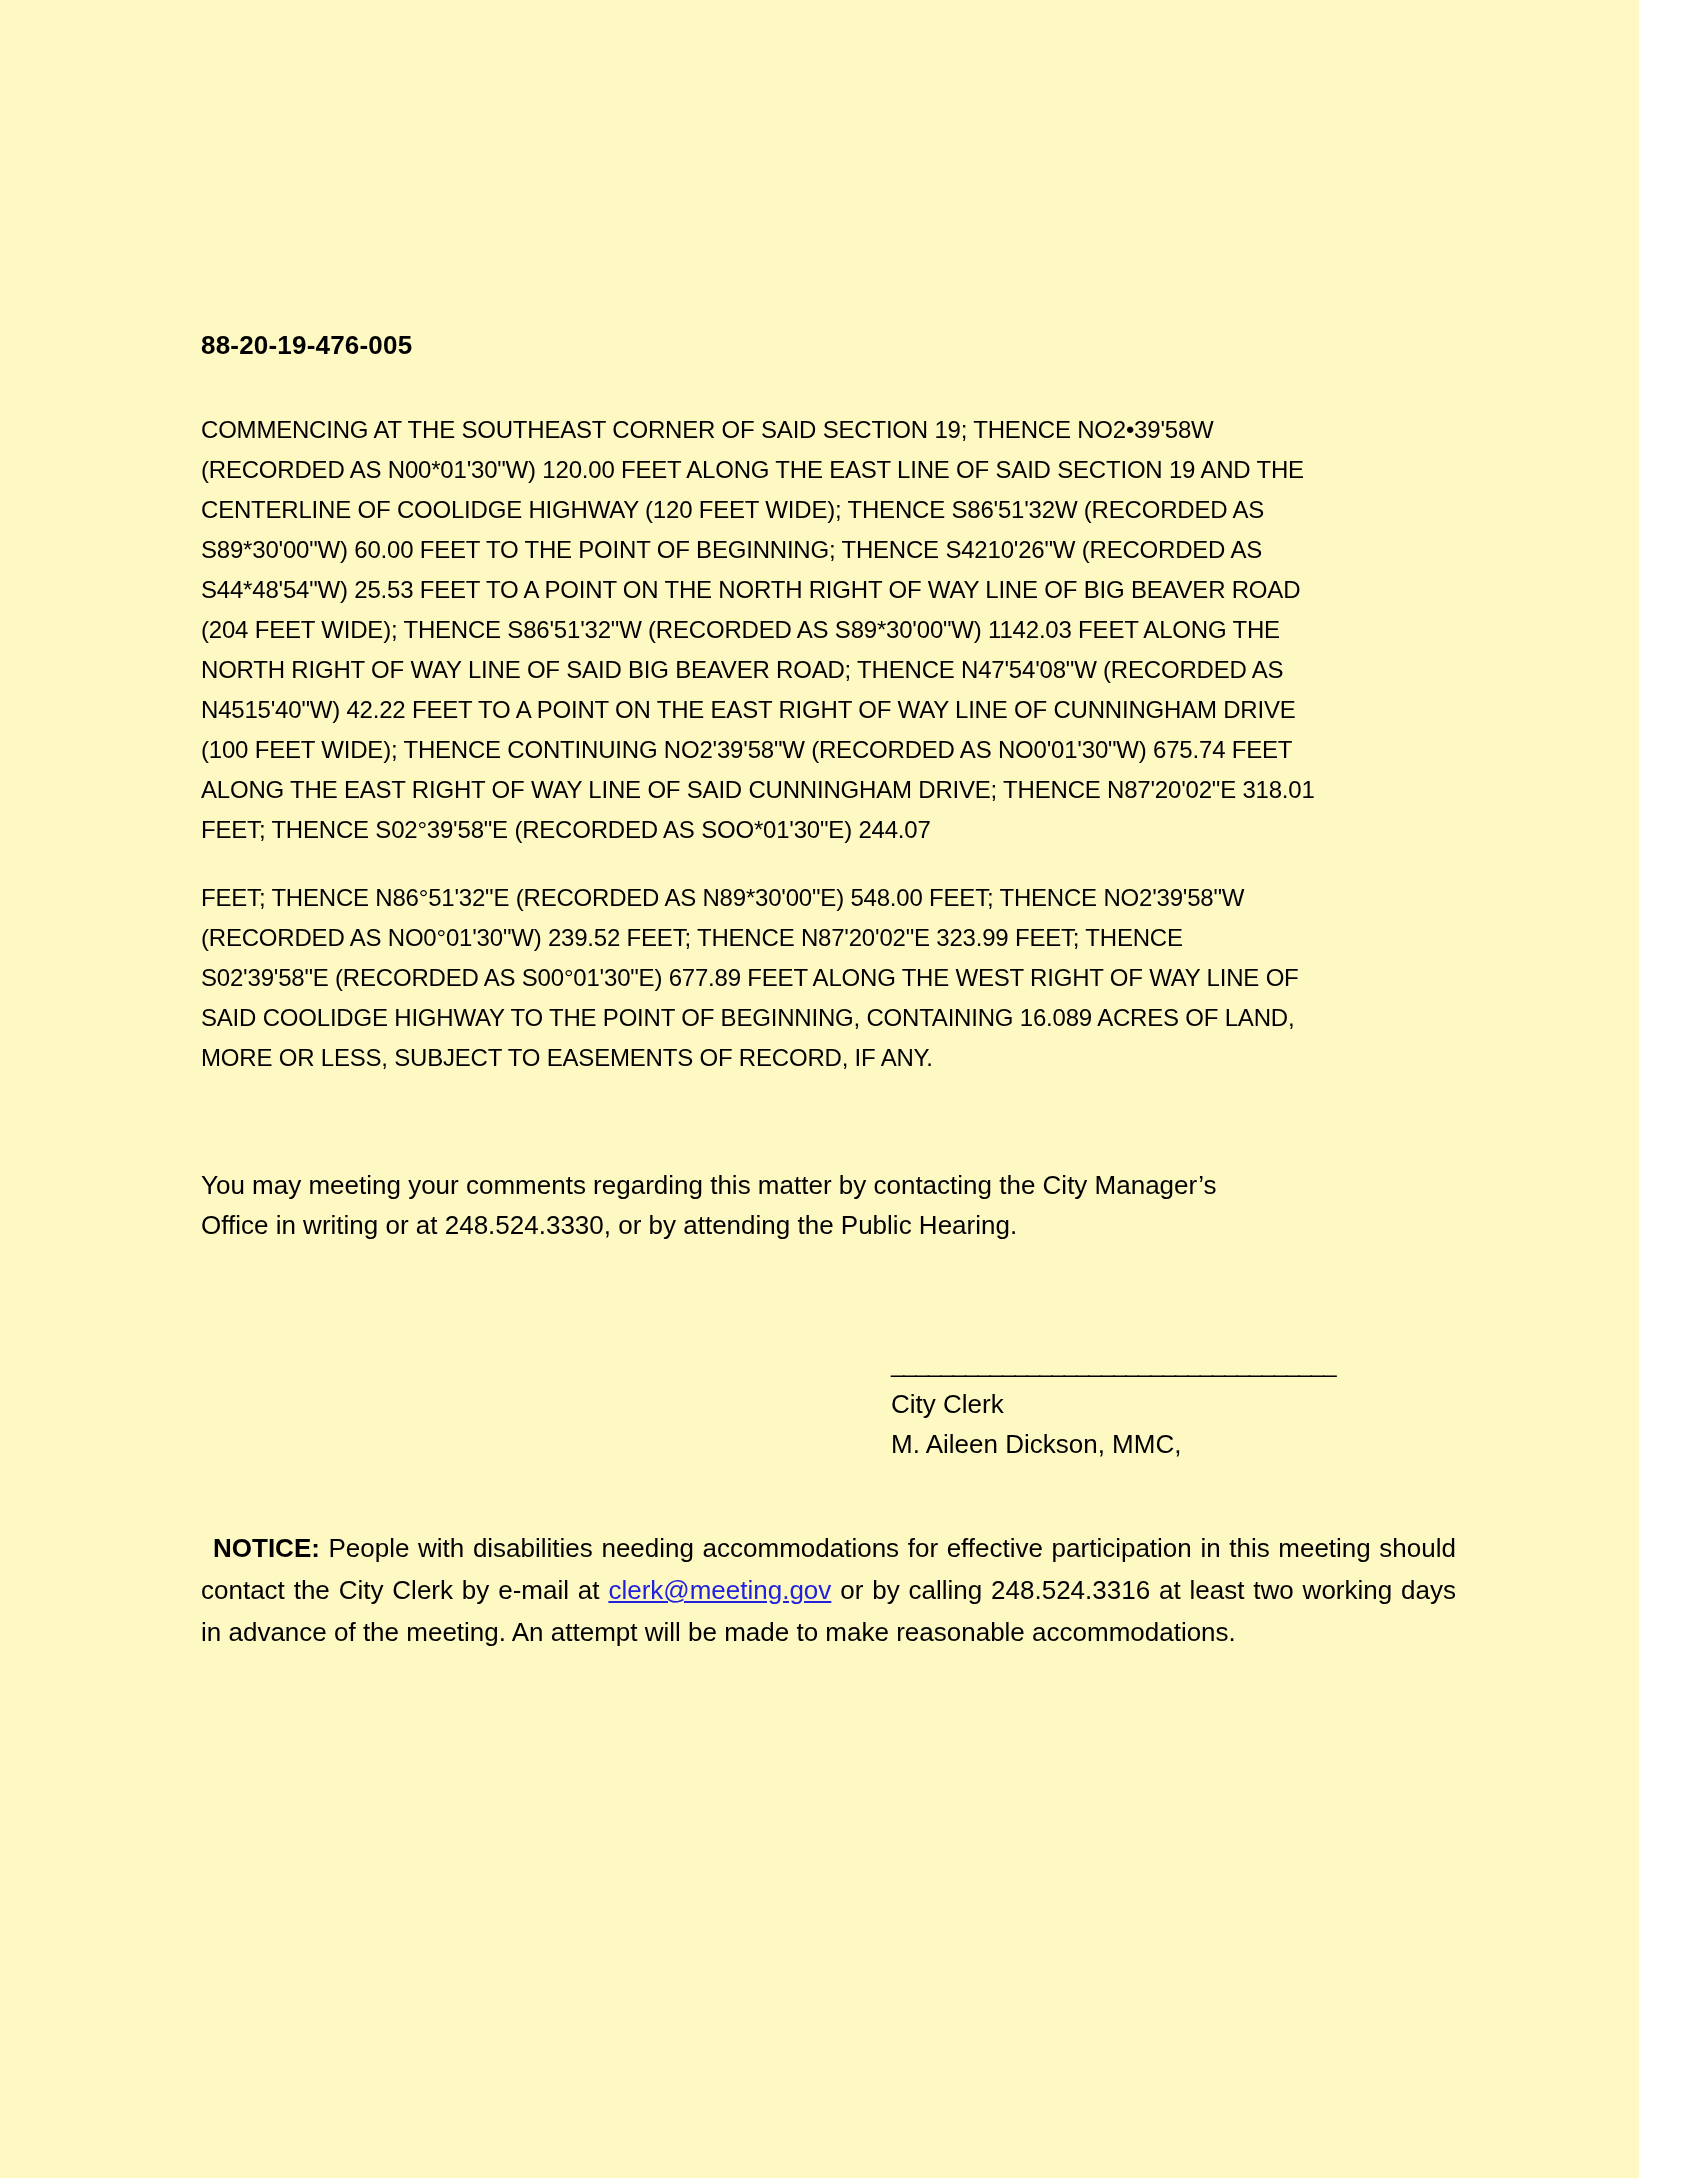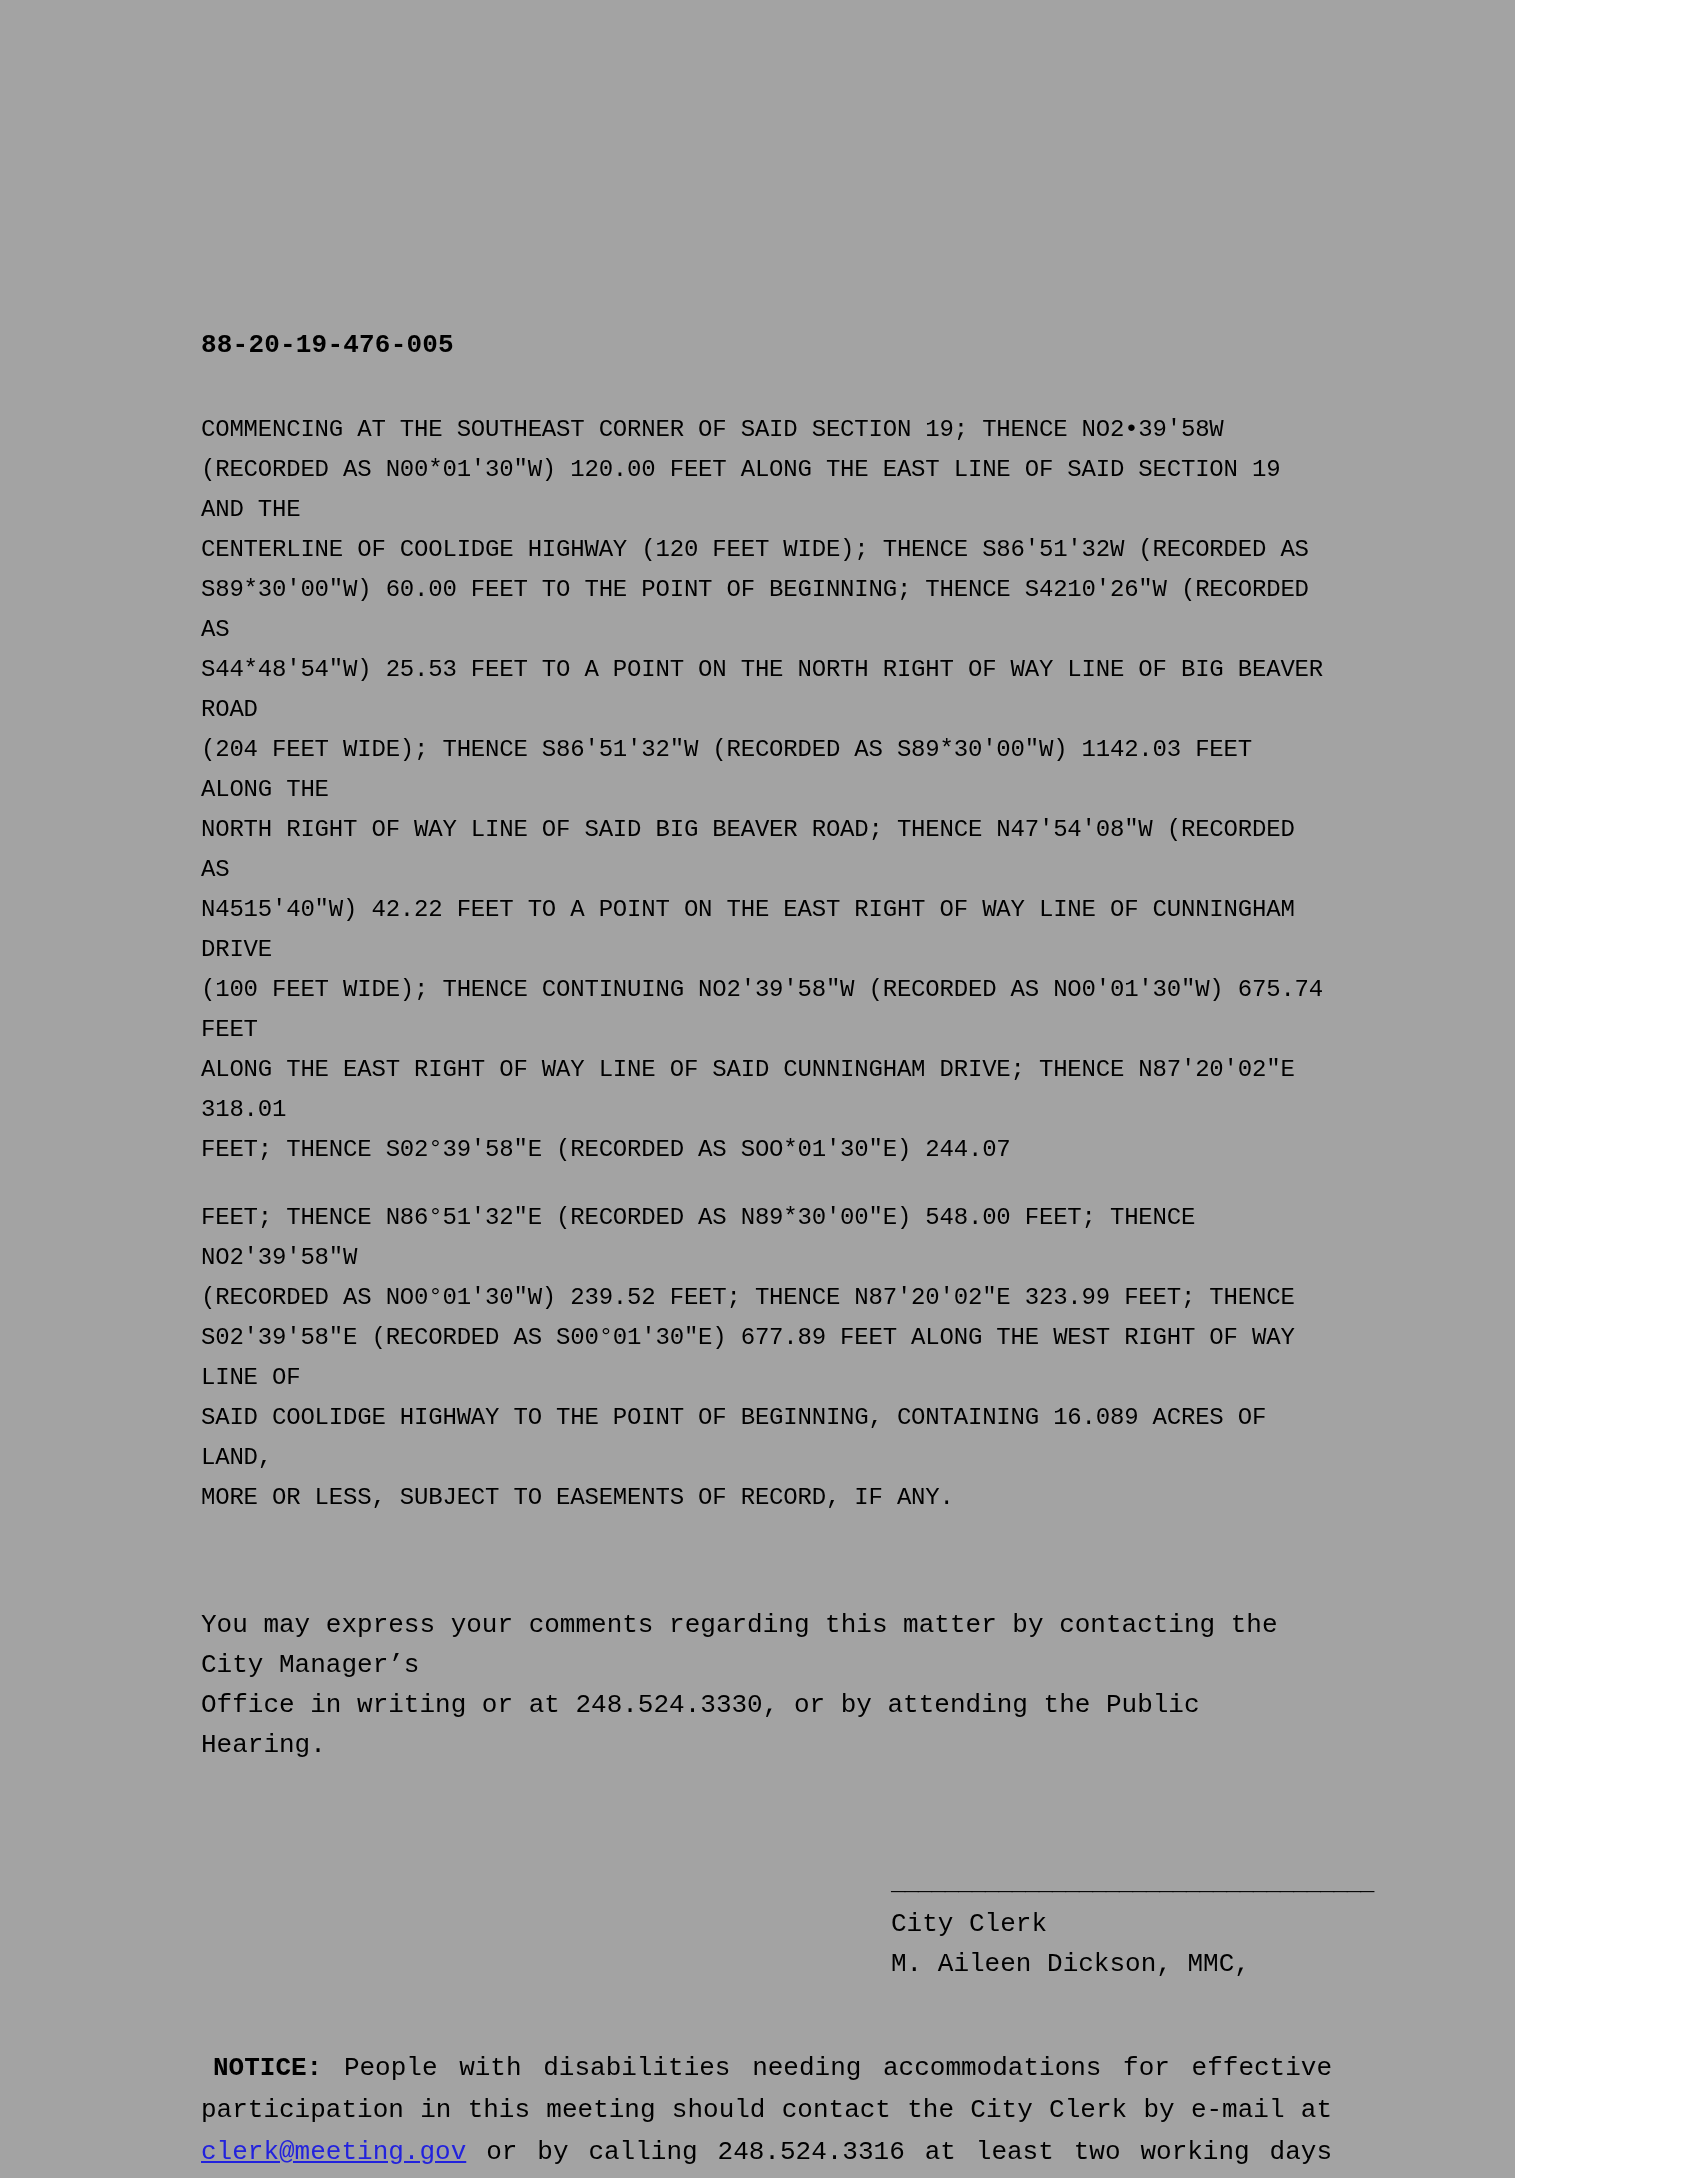--- a/index.html
+++ b/index.html
@@ -1,24 +1,24 @@
 <!DOCTYPE html>
 <html><head>
 <meta charset="utf-8">
 <style>
   html, body { margin: 0; padding: 0; background: #ffffff; }
   .page {
     position: relative;
-    width: 1515px;
+    width: 1639px;
     height: 2178px;
-    background: #a3a3a3;
+    background: #fef9c3;
     box-sizing: border-box;
     padding: 325px 183px 0 201px;
     color: #000000;
-    font-family: Liberation Mono, monospace;
+    font-family: Liberation Sans, sans-serif;
     overflow: hidden;
   }
   .parcel-id {
     font-size: 26px;
     font-weight: 700;
     line-height: 40px;
     letter-spacing: 0.2px;
     margin: 0 0 25px 0;
   }
   .legal {
@@ -80,21 +80,21 @@
 (100 FEET WIDE); THENCE CONTINUING NO2'39'58"W (RECORDED AS NO0'01'30"W) 675.74 FEET
 ALONG THE EAST RIGHT OF WAY LINE OF SAID CUNNINGHAM DRIVE; THENCE N87'20'02"E 318.01
 FEET; THENCE S02°39'58"E (RECORDED AS SOO*01'30"E) 244.07</p>
 
   <p class="legal p3">FEET; THENCE N86°51'32"E (RECORDED AS N89*30'00"E) 548.00 FEET; THENCE NO2'39'58"W
 (RECORDED AS NO0°01'30"W) 239.52 FEET; THENCE N87'20'02"E 323.99 FEET; THENCE
 S02'39'58"E (RECORDED AS S00°01'30"E) 677.89 FEET ALONG THE WEST RIGHT OF WAY LINE OF
 SAID COOLIDGE HIGHWAY TO THE POINT OF BEGINNING, CONTAINING 16.089 ACRES OF LAND,
 MORE OR LESS, SUBJECT TO EASEMENTS OF RECORD, IF ANY.</p>
 
-  <p class="comments">You may express your comments regarding this matter by contacting the City Manager’s
+  <p class="comments">You may meeting your comments regarding this matter by contacting the City Manager’s
 Office in writing or at 248.524.3330, or by attending the Public Hearing.</p>
 
   <div class="signature-block">
     <div class="signature-rule">____________________________________</div>
     <div>City Clerk</div>
     <div>M. Aileen Dickson, MMC,</div>
   </div>
 
   <p class="notice">
     <b>NOTICE:</b><span> People with disabilities needing accommodations for effective participation in this meeting should contact the City Clerk by e-mail at </span><a>clerk@meeting.gov</a><span> or by calling 248.524.3316 at least two working days in advance of the meeting.  An attempt will be made to make reasonable accommodations.</span>

